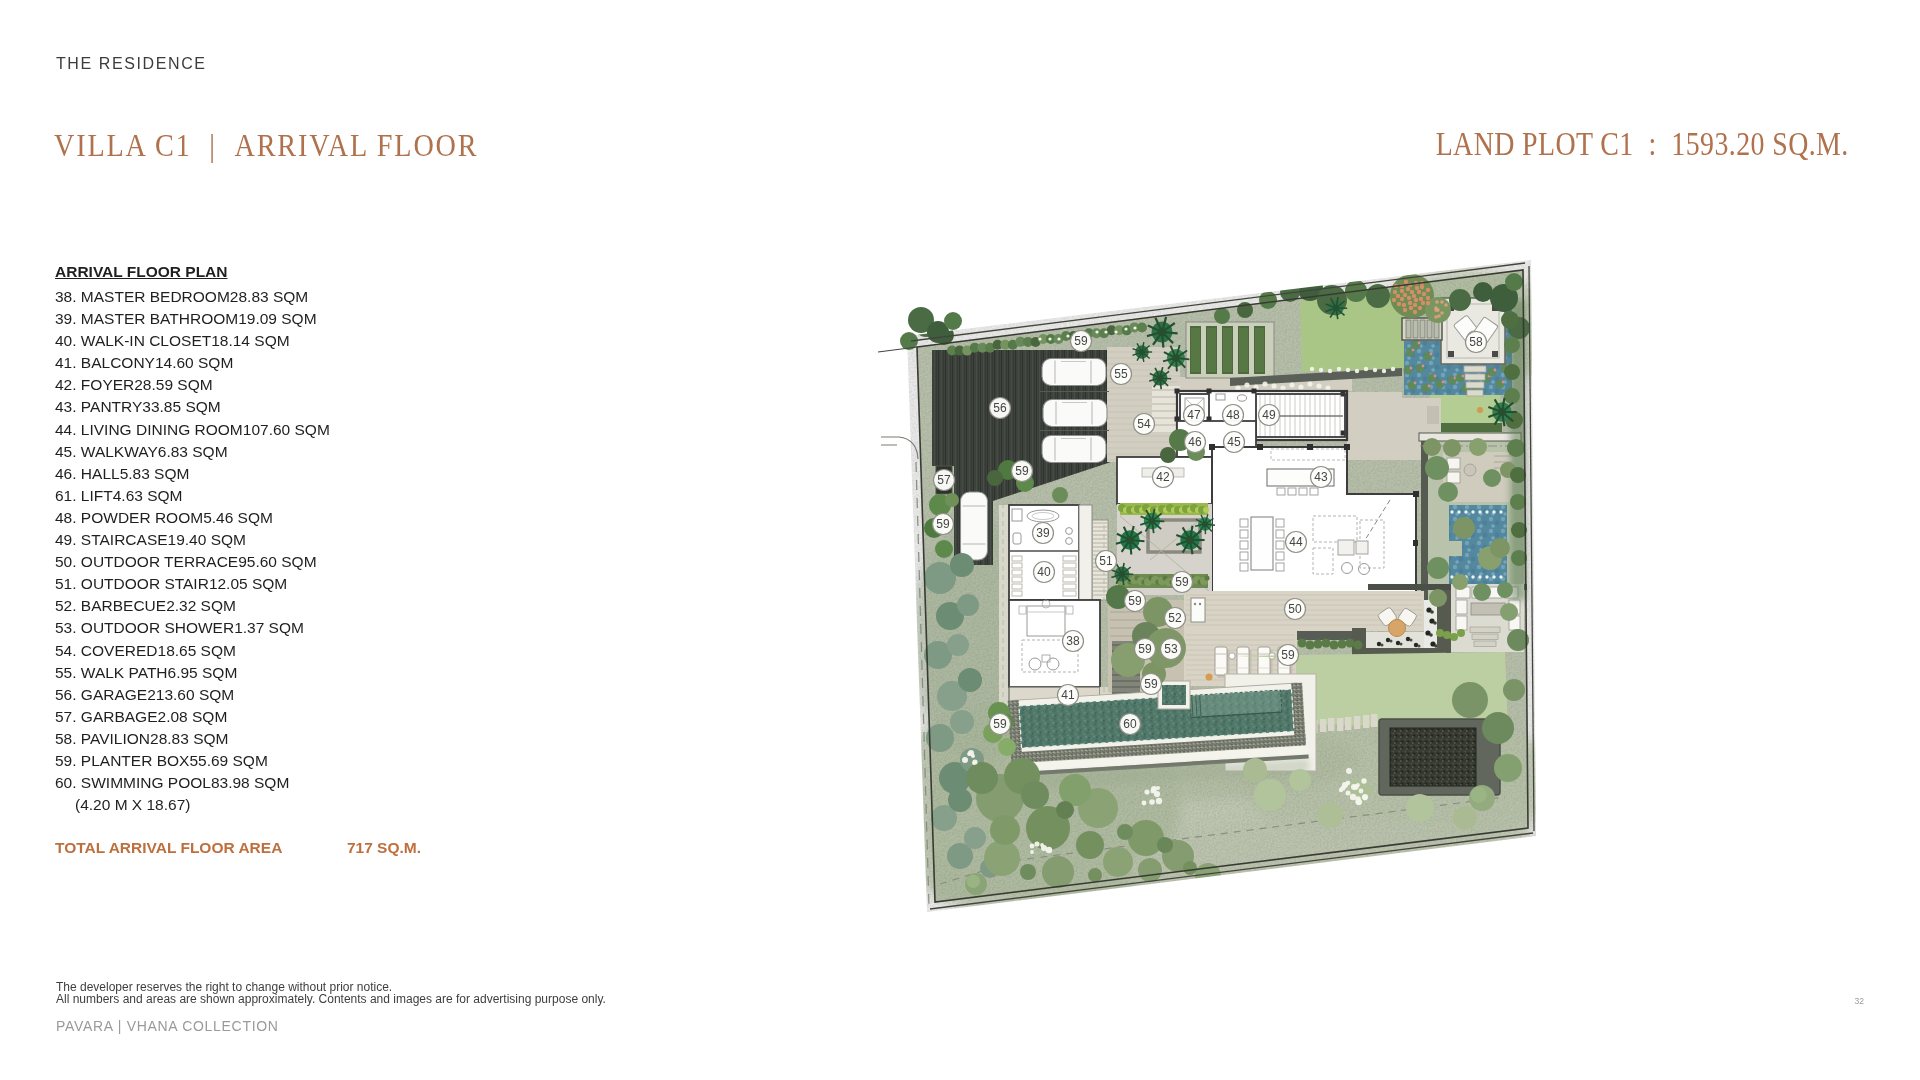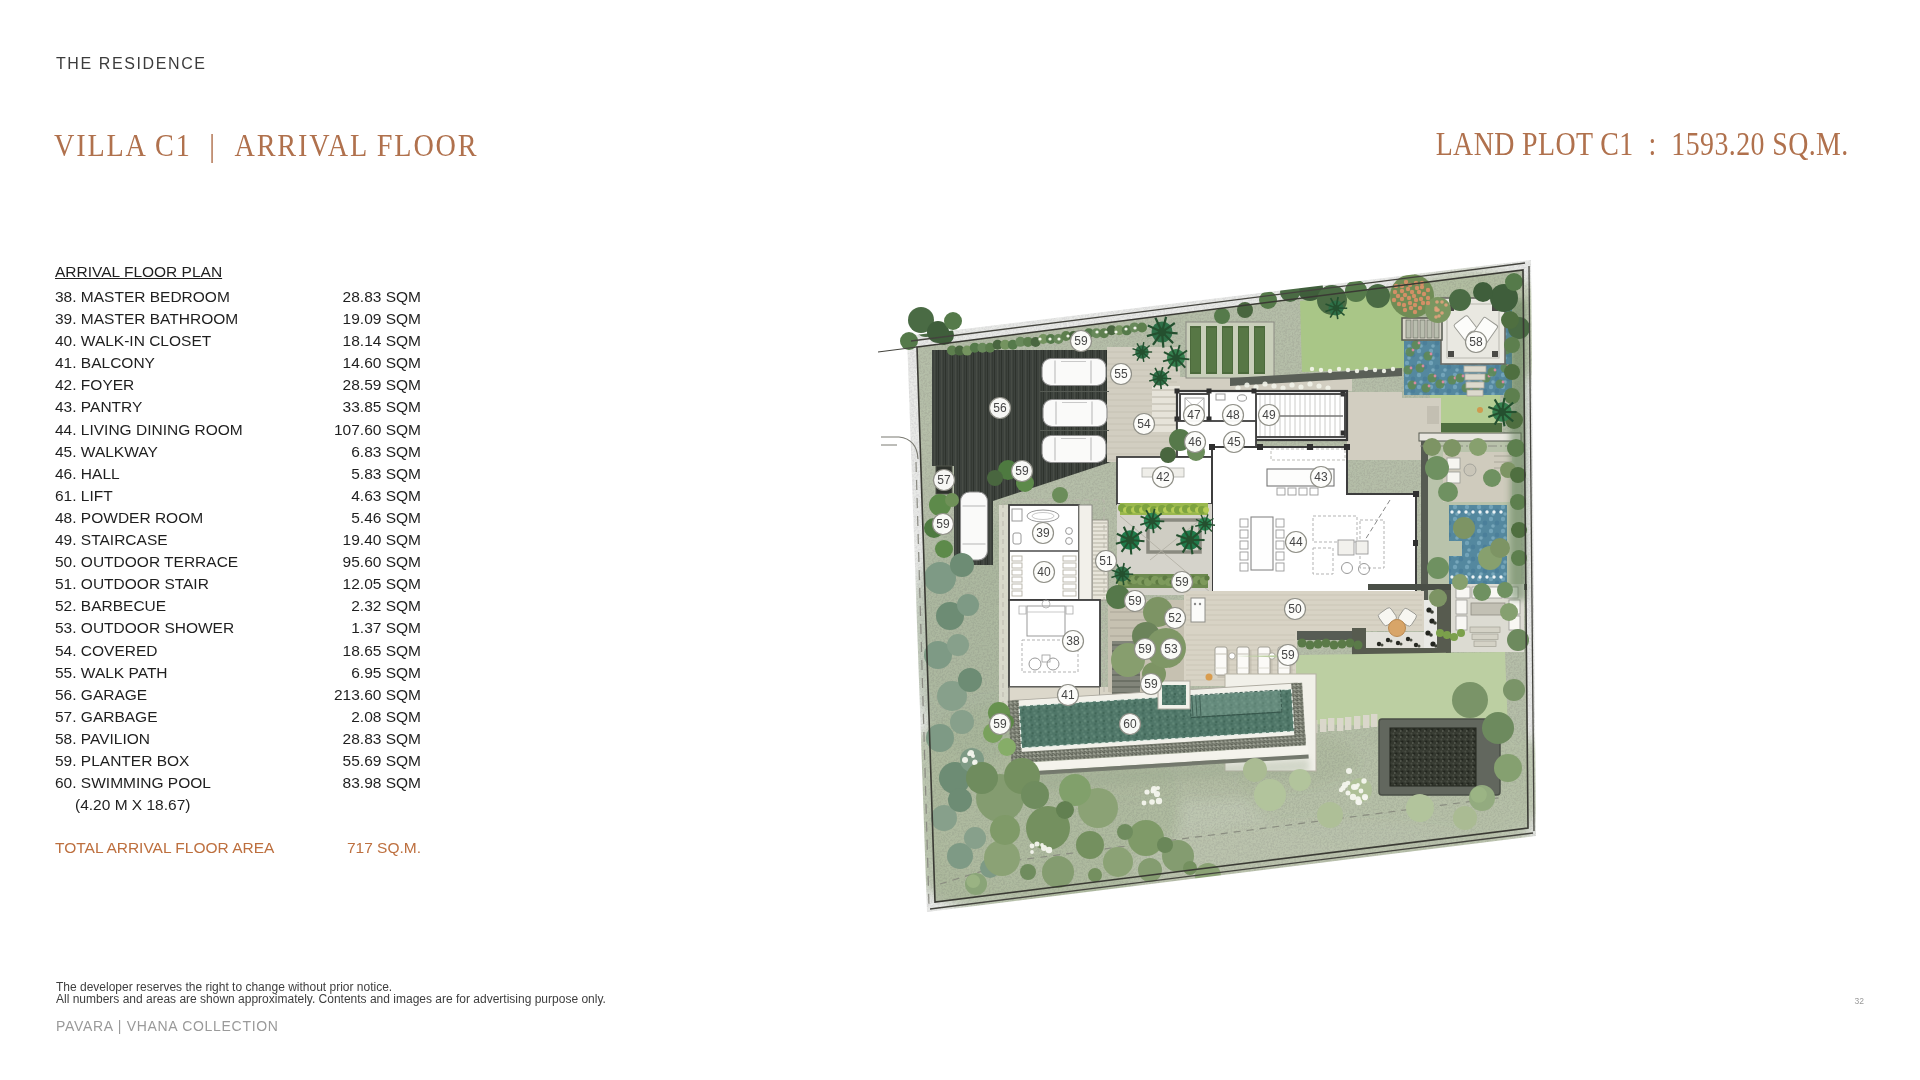--- a/index.html
+++ b/index.html
@@ -3,25 +3,25 @@
 <style>
  html,body{margin:0;padding:0;width:1920px;height:1080px;background:#ffffff;overflow:hidden}
  body{font-family:"Liberation Sans",sans-serif;position:relative}
  .eyebrow{position:absolute;left:56px;top:55px;font-size:16px;letter-spacing:1.6px;color:#3c3c3c}
  .title{position:absolute;left:54px;top:128px;font-family:"Liberation Serif",serif;font-size:31px;
         letter-spacing:2px;color:#b0714d;font-weight:400;white-space:nowrap;
         transform:scaleX(0.91);transform-origin:left center}
  .rtitle{position:absolute;right:71px;top:125px;font-family:"Liberation Serif",serif;font-size:34px;
         letter-spacing:0.5px;color:#b0714d;white-space:nowrap;transform:scaleX(0.82);transform-origin:right center}
  .list{position:absolute;left:55px;top:263px;width:366px;font-size:15.5px;color:#1f1f1f}
- .list .hd{font-weight:normal;text-decoration:underline;margin-bottom:5px}
- .row{display:flex;justify-content:space-between;height:22.1px;line-height:22.1px;white-space:nowrap}
+ .list .hd{font-weight:bold;text-decoration:underline;margin-bottom:5px}
+ .row{display:flex;height:22.1px;line-height:22.1px;white-space:nowrap}
  .sub{height:22.1px;line-height:22.1px;padding-left:20px}
  .total{position:absolute;left:55px;top:839px;width:366px;display:flex;justify-content:space-between;
-        font-size:15.5px;font-weight:normal;color:#bd6f3e}
+        font-size:15.5px;font-weight:bold;color:#bd6f3e}
  .disc{position:absolute;left:56px;top:981px;font-size:12px;color:#3e3e3e;line-height:12px}
  .brand{position:absolute;left:56px;top:1018px;font-size:14px;letter-spacing:0.7px;color:#9a9a9a}
  .pg{position:absolute;right:56px;top:996px;font-size:8.5px;color:#9a9a9a}
 </style></head>
 <body>
 <div class="eyebrow">THE RESIDENCE</div>
 <div class="title">VILLA C1&nbsp;&nbsp;|&nbsp;&nbsp;ARRIVAL FLOOR</div>
 <div class="rtitle">LAND PLOT C1&nbsp; : &nbsp;1593.20 SQ.M.</div>
 <div class="list">
 <div class="hd">ARRIVAL FLOOR PLAN</div>

